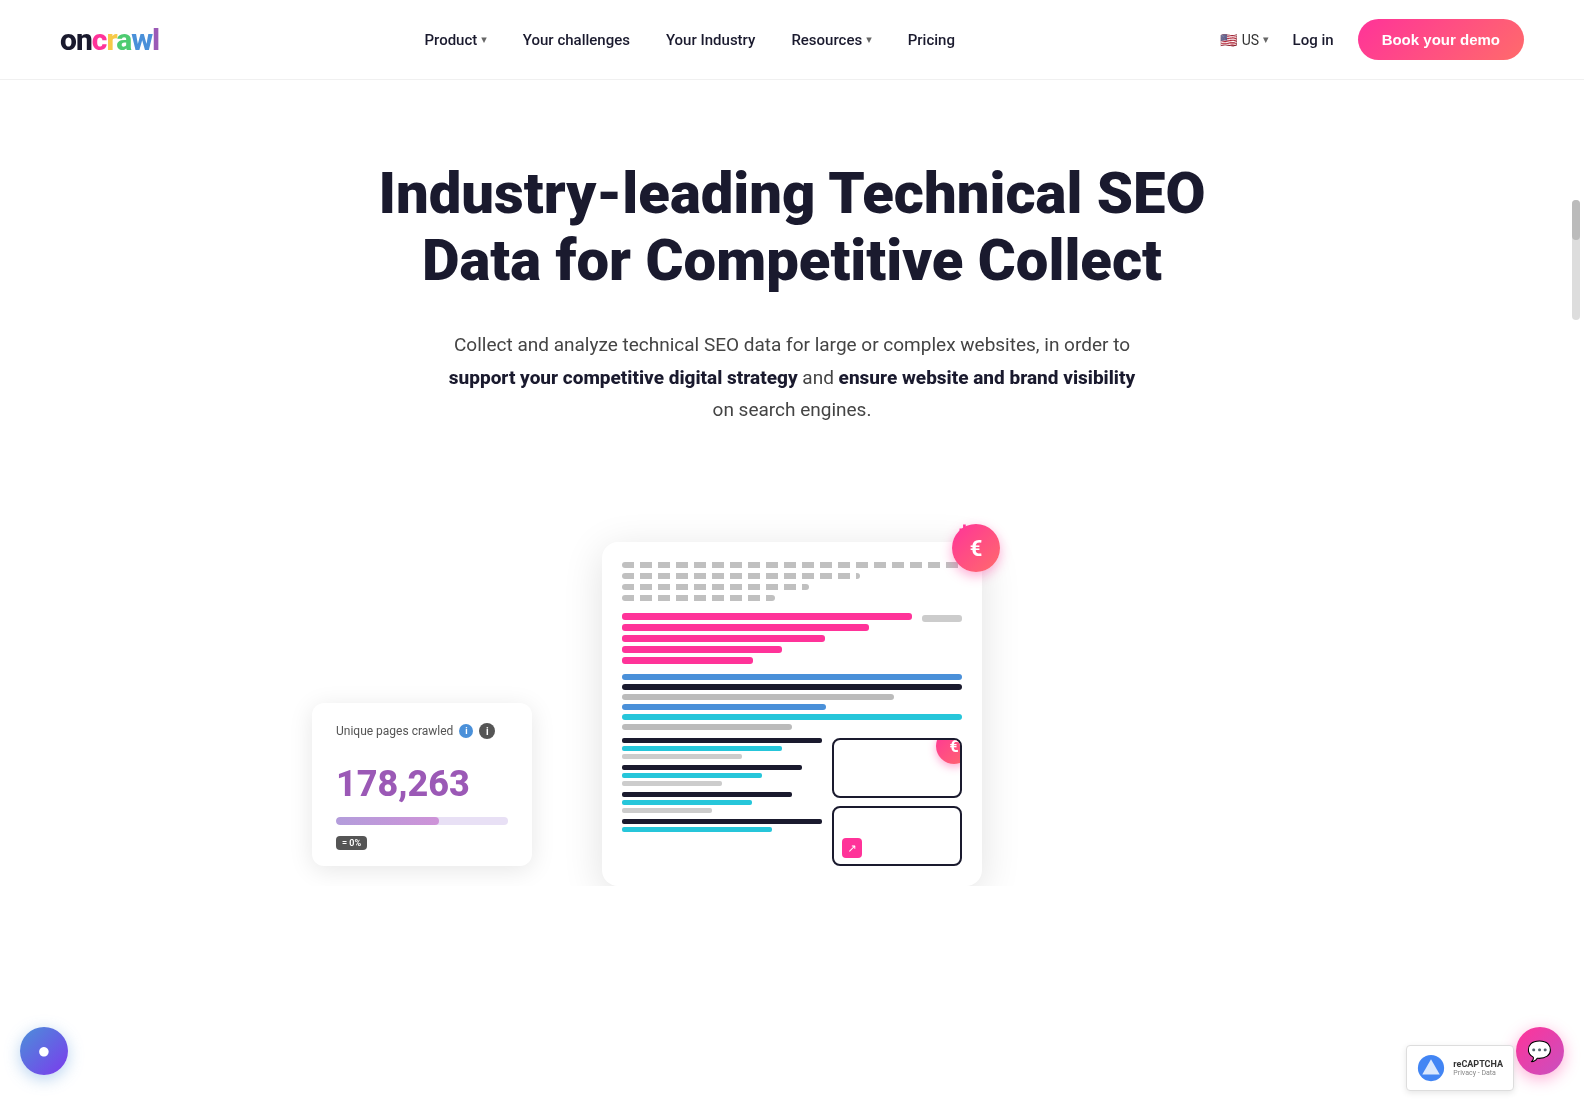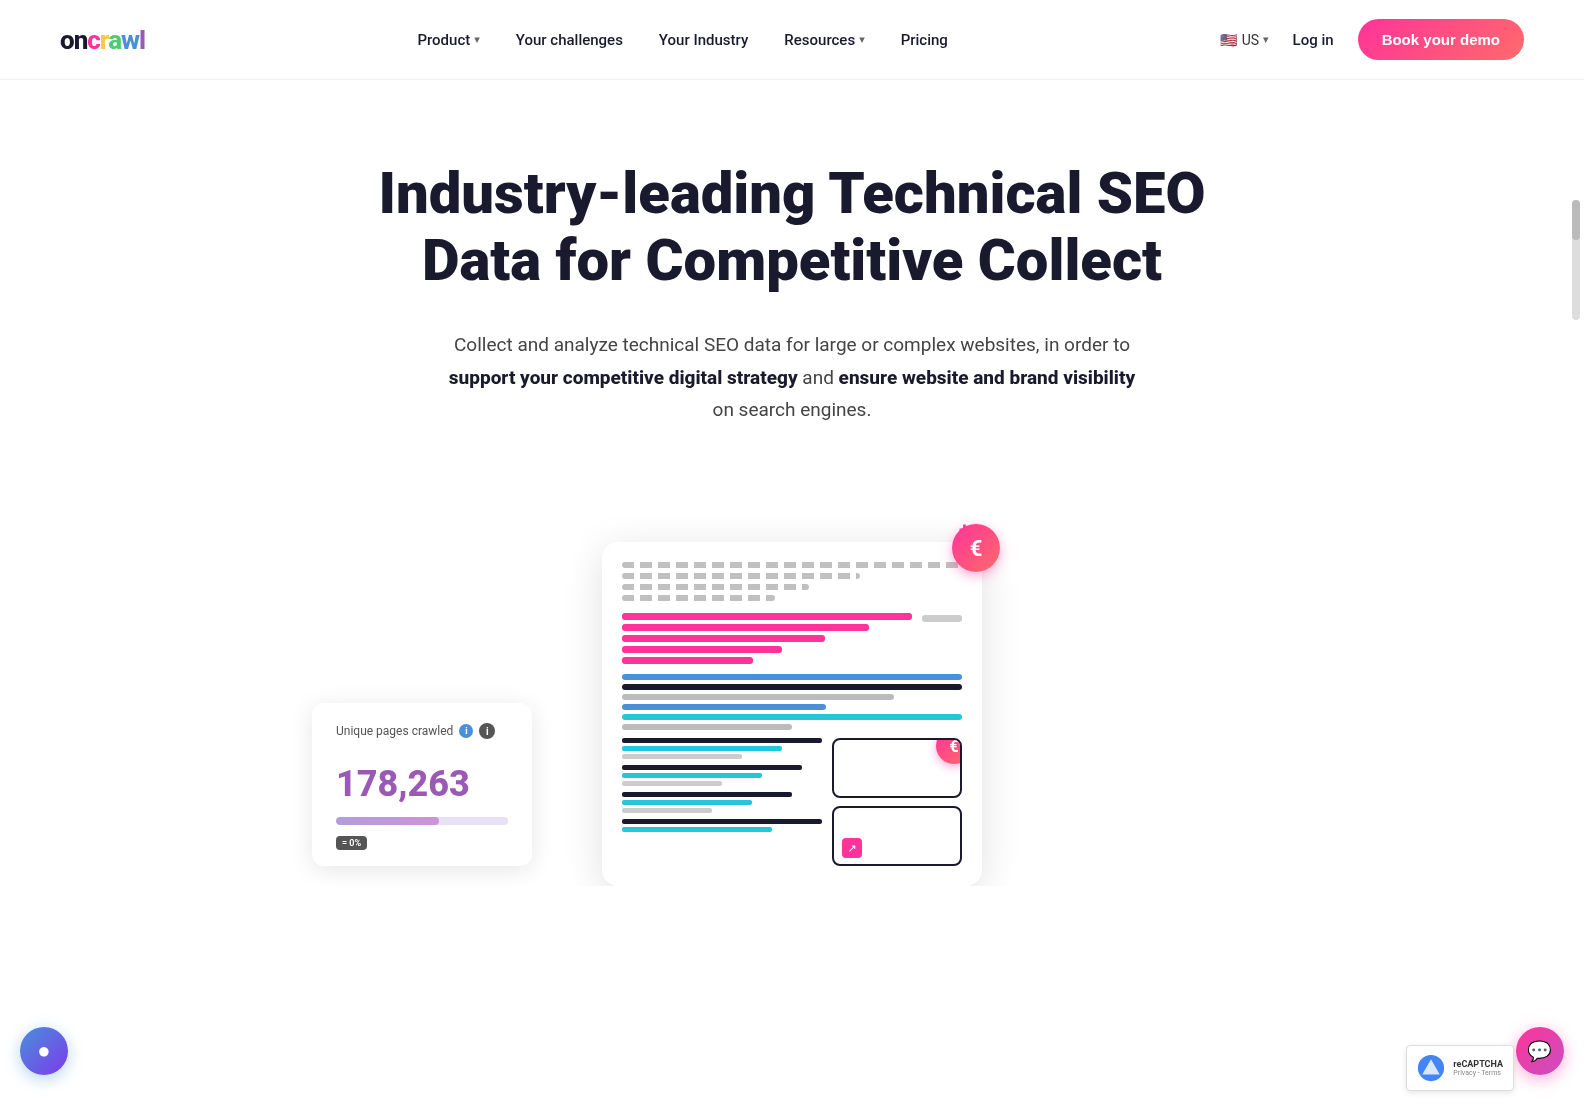--- a/index.html
+++ b/index.html
@@ -5,21 +5,21 @@
     * { margin: 0; padding: 0; box-sizing: border-box; }
     body { font-family: -apple-system, BlinkMacSystemFont, 'Segoe UI', Roboto, sans-serif; background: #fff; color: #1a1a2e; overflow-x: hidden; }
 
     
     nav {
       display: flex; align-items: center; justify-content: space-between;
       padding: 0 60px; height: 80px; background: #fff;
       border-bottom: 1px solid #f0f0f0; position: sticky; top: 0; z-index: 100;
     }
     .nav-logo { display: flex; align-items: center; gap: 0; }
-    .logo-text { font-size: 26px; font-weight: 800; color: #1a1a2e; letter-spacing: -1px; }
+    .logo-text { font-size: 30px; font-weight: 800; color: #1a1a2e; letter-spacing: -1px; }
     .logo-on { color: #1a1a2e; }
     .logo-c { color: #ff3399; }
     .logo-r { color: #f7c948; }
     .logo-a { color: #4ecb71; }
     .logo-w { color: #4a90d9; }
     .logo-l { color: #9b59b6; }
 
     .nav-links { display: flex; align-items: center; gap: 36px; }
     .nav-link { font-size: 15px; color: #1a1a2e; text-decoration: none; font-weight: 500; cursor: pointer; display: flex; align-items: center; gap: 4px; }
     .chevron { font-size: 11px; color: #666; }
@@ -343,15 +343,15 @@
   <span>💬</span>
 </div>
 
 <div class="recaptcha-badge">
   <svg class="recaptcha-logo" viewBox="0 0 64 64">
     <circle cx="32" cy="32" r="30" fill="#4285f4"></circle>
     <path d="M32 12 L52 47 H12 Z" fill="white" opacity="0.8"></path>
   </svg>
   <div>
     <div style="font-size:9px;font-weight:700;color:#333;">reCAPTCHA</div>
-    <div style="font-size:7px;color:#888;">Privacy - Terms</div>
+    <div style="font-size:7px;color:#888;">Privacy - Data</div>
   </div>
 </div>
 
 </body></html>

